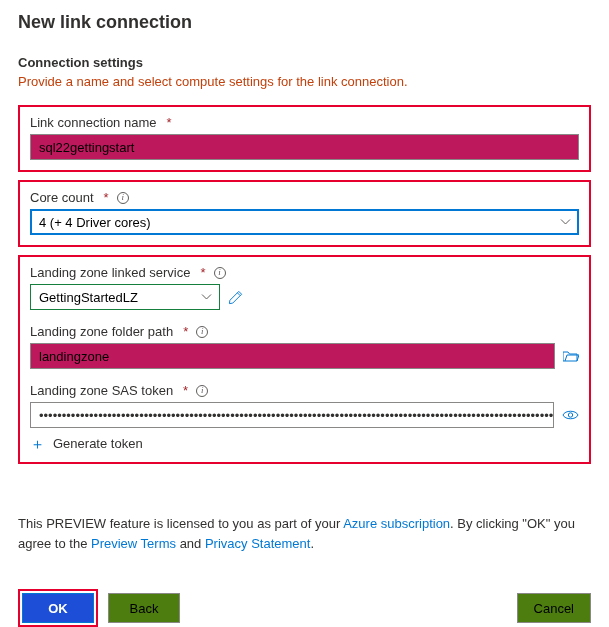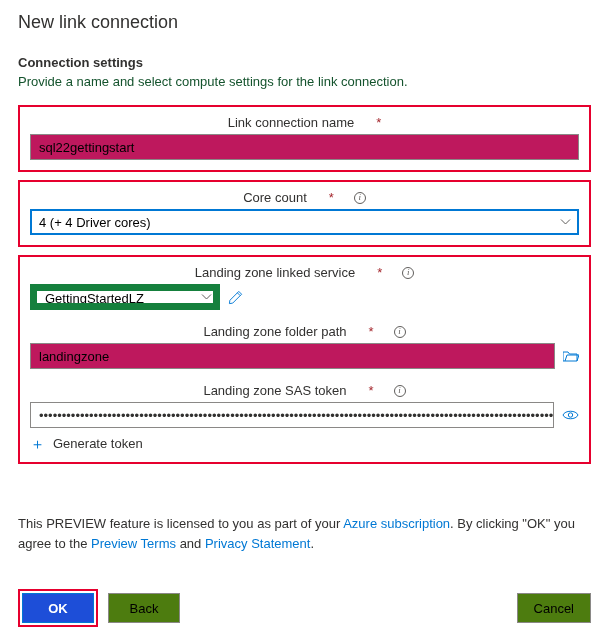--- a/index.html
+++ b/index.html
@@ -9,46 +9,45 @@
     font-size: 13px;
     color: #323130;
     width: 609px;
     height: 627px;
     padding: 12px 18px 18px 18px;
     position: relative;
     background: #fff;
   }
   h1 {
     font-size: 18px;
-    font-weight: 400;
+    font-weight: 700;
     margin: 0 0 22px 0;
   }
   h2 {
     font-size: 13px;
     font-weight: 600;
     margin: 0 0 4px 0;
   }
   .subtitle {
     font-size: 13px;
-    color: #14532d;
+    color: #c2410c;
     margin: 0 0 16px 0;
   }
   .highlight-box {
     border: 2px solid #e6002e;
     padding: 8px 10px 10px 10px;
     margin-bottom: 8px;
   }
   .field-label {
     font-size: 13px;
     color: #323130;
     display: flex;
     align-items: center;
-    gap: 20px;
+    gap: 8px;
     margin-bottom: 4px;
-    justify-content: center;
   }
   .required { color: #a4262c; margin-left: 2px; }
   .info-icon {
     display: inline-flex;
     width: 12px; height: 12px;
     border: 1px solid #605e5c;
     border-radius: 50%;
     align-items: center;
     justify-content: center;
     font-size: 9px;
@@ -65,21 +64,21 @@
     font-size: 13px;
     font-family: inherit;
     background: #be185d;
   }
   .select-wrap {
     position: relative;
   }
   .dropdown {
     width: 100%;
     height: 26px;
-    border: 7px solid #15803d;
+    border: 1px solid #15803d;
     padding: 0 26px 0 8px;
     font-size: 13px;
     font-family: inherit;
     background: #fff;
     appearance: none;
     -webkit-appearance: none;
   }
   .dropdown.active {
     border: 2px solid #0078d4;
     padding: 0 23px 0 7px;

